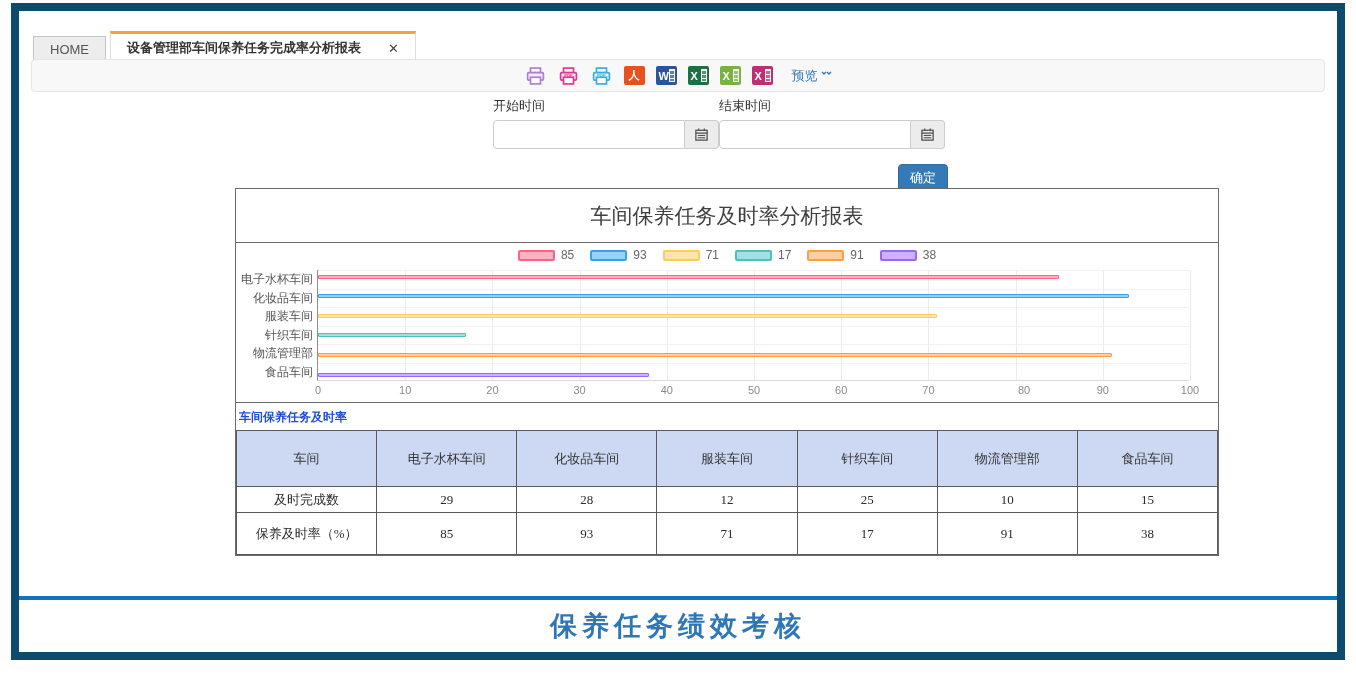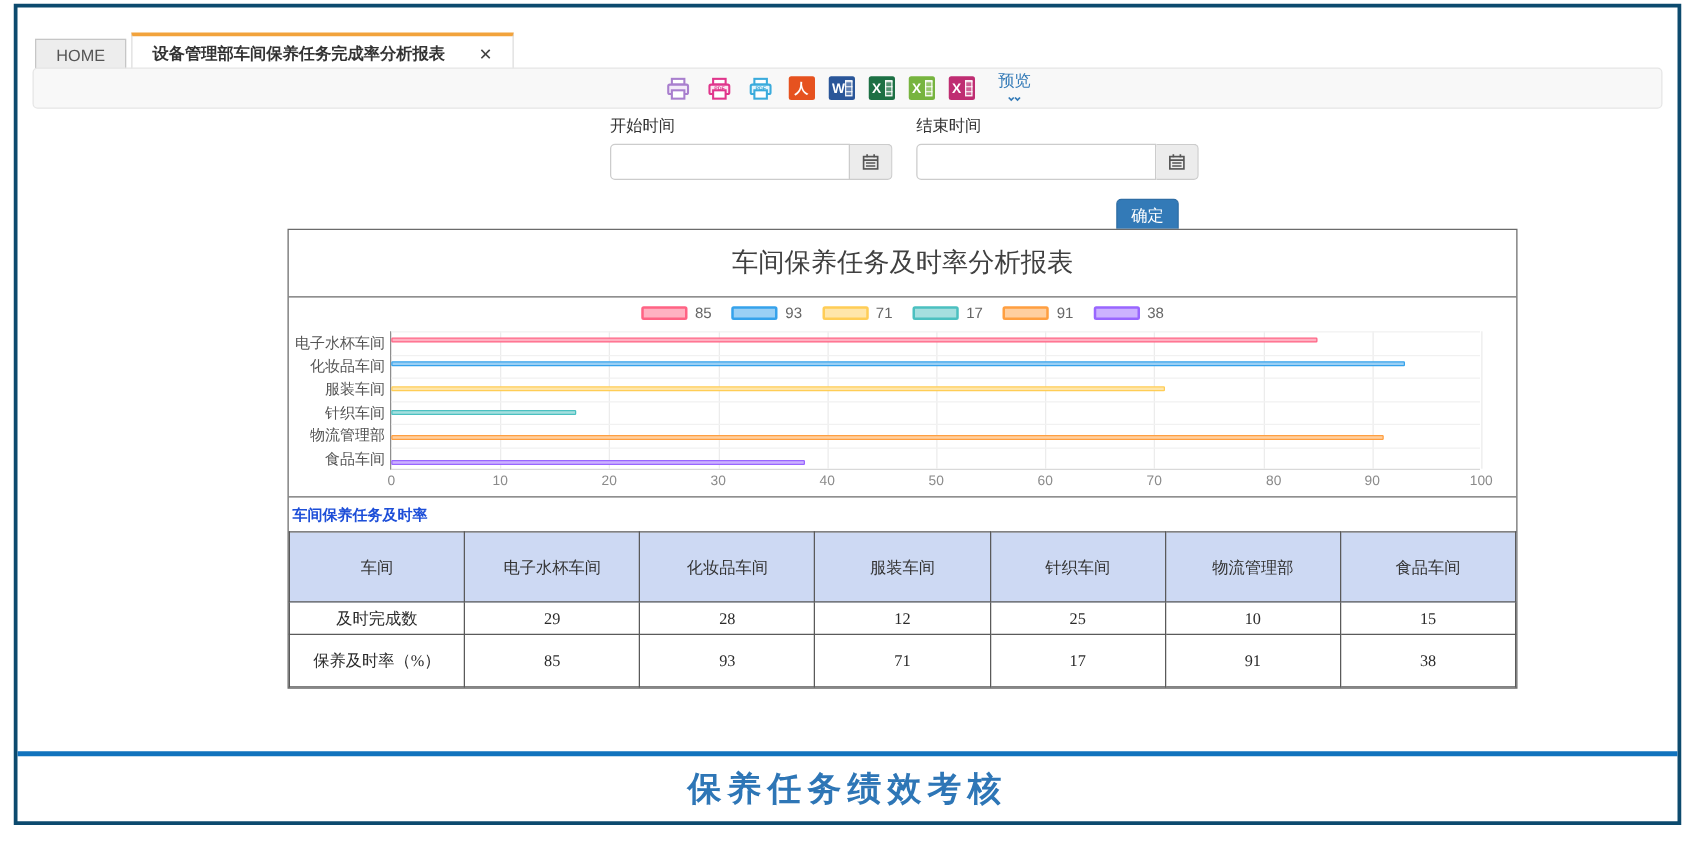--- a/index.html
+++ b/index.html
@@ -1,21 +1,21 @@
 <!DOCTYPE html>
 <html><head>
 <meta charset="utf-8">
 <style>
   * { margin:0; padding:0; box-sizing:border-box; }
   html,body { width:1356px; height:675px; background:#fff;
     font-family:"Liberation Sans","DejaVu Sans",sans-serif; }
   body { position:relative; overflow:hidden; }
 
   .frame { position:absolute; left:11px; top:3px; width:1334px; height:657px;
-    border:3px solid #0c4a6e; background:#fff; }
+    border:8px solid #0c4a6e; background:#fff; }
 
   
   .tabs { position:absolute; left:14px; top:20px; display:flex; align-items:flex-end; }
   .tab { font-size:13px; padding:5px 16px; cursor:default; white-space:nowrap; }
   .tab.inactive { background:#ededed; border:1px solid #c6c6c6; color:#555; }
   .tab.active { background:#fff; border:1px solid #ddd; border-top:3px solid #f2a33c;
     font-weight:700; color:#333; margin-left:4px; display:flex; align-items:center; gap:27px; }
   .tab .close { font-weight:700; color:#444; font-size:13px; line-height:1; }
 
   
@@ -24,25 +24,25 @@
     display:flex; align-items:center; justify-content:center; gap:11px; }
   .tb-icon { width:22px; height:20px; display:inline-flex; align-items:center; justify-content:center; cursor:pointer; }
   .office { width:21px; height:19px; border-radius:2px; position:relative;
     color:#fff; font-weight:700; font-size:11px; display:inline-flex; align-items:center; }
   .office .letter { margin-left:3px; }
   .office .sheet { position:absolute; right:2px; top:3px; width:6px; height:13px;
     background:rgba(255,255,255,.25); border:1px solid rgba(255,255,255,.9);
     background-image:linear-gradient(#fff 1px, transparent 1px);
     background-size:100% 4px; }
   .preview { color:#337ab7; font-size:13px; display:inline-flex; align-items:center; gap:3px;
-    margin-left:8px; cursor:pointer;flex-direction:column; }
+    margin-left:8px; cursor:pointer; }
 
   
   .filters { position:absolute; left:474px; top:86px; width:471px; }
-  .filter-row { display:flex; gap:19px; }
+  .filter-row { display:flex; }
   .fgroup { width:226px; }
   .fgroup label { display:block; font-size:13px; color:#333; margin-bottom:5px; }
   .igroup { display:flex; height:29px; }
   .igroup input { flex:1; border:1px solid #ccc; border-radius:4px 0 0 4px;
     padding:0 8px; font-size:13px; color:#333; outline:none; min-width:0; }
   .addon { width:34px; background:#ececec; border:1px solid #ccc; border-left:none;
     border-radius:0 4px 4px 0; display:flex; align-items:center; justify-content:center; cursor:pointer; }
   .btn-row { margin-top:15px; text-align:right; padding-right:16px; }
   .btn-primary { background:#337ab7; border:1px solid #2e6da4; color:#fff; font-size:13px;
     padding:4px 11px; border-radius:4px; cursor:pointer; }

